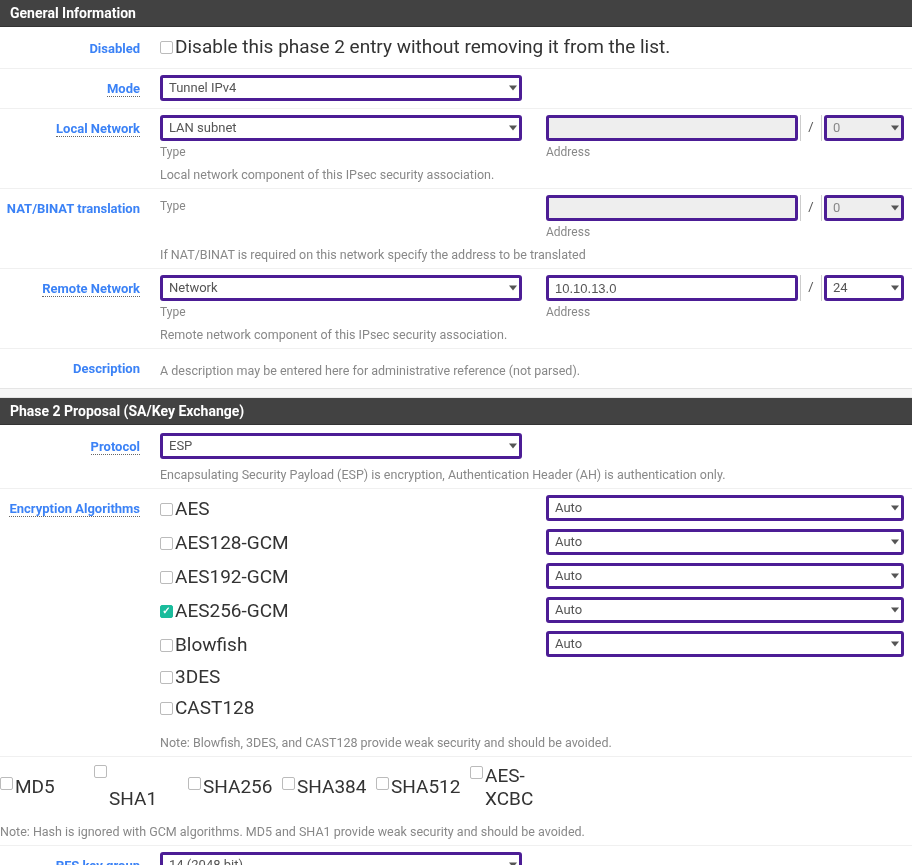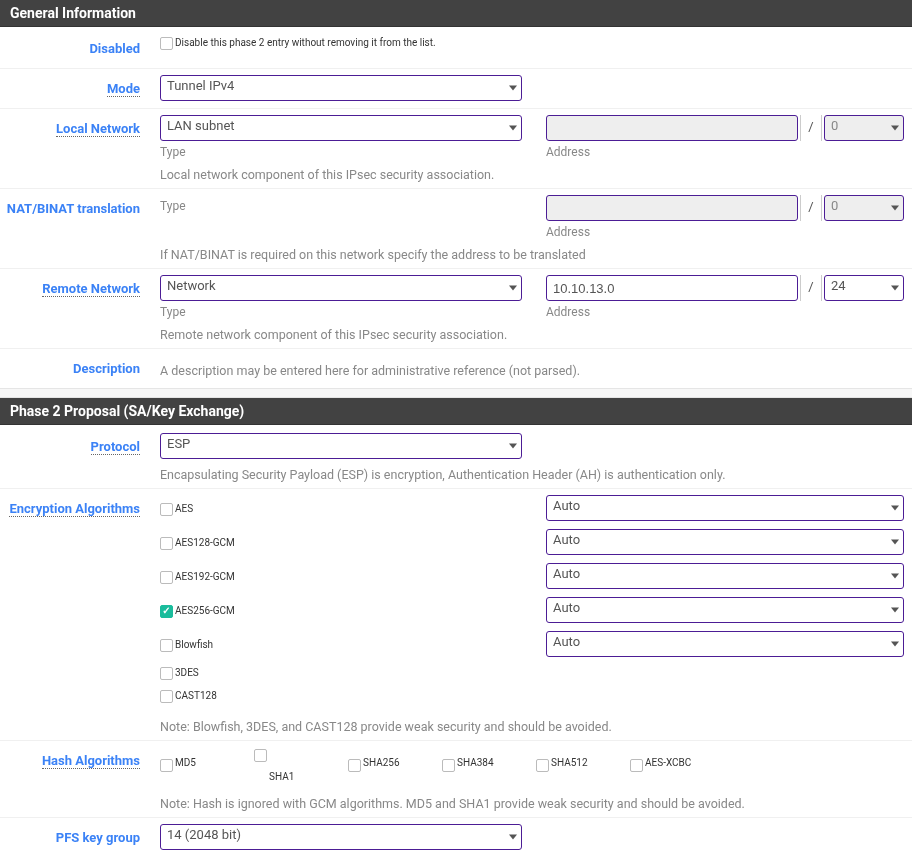--- a/index.html
+++ b/index.html
@@ -46,21 +46,21 @@
 .row-inputs {
   display: flex;
   gap: 24px;
   align-items: flex-start;
 }
 .col-left { width: 362px; }
 .col-right { flex: 1; display: flex; gap: 2px; align-items: center; }
 .select, .input {
   width: 100%;
   height: 26px;
-  border: 1px solid #4c1d95;
+  border: 3px solid #4c1d95;
   border-radius: 3px;
   padding: 2px 6px;
   font-size: 13px;
   color: #555;
   background: #fff;
 }
 .select { -webkit-appearance: none; appearance: none; background-position: right 4px center; background-repeat: no-repeat; background-image: none; position: relative; }
 .select-wrap { position: relative; }
 .select-wrap::after {
   content: "";
@@ -111,21 +111,21 @@
   background: #1abc9c;
   border-color: #1abc9c;
 }
 .checkbox.checked::after {
   content: "✓";
   color: #fff;
   font-size: 10px;
   line-height: 1;
   font-weight: bold;
 }
-.cb-label { font-size: 10px; color: #333; }
+.cb-label { font-size: 19px; color: #333; }
 .enc-row { display: flex; align-items: center; margin-bottom: 8px; }
 .enc-left { width: 386px; display: flex; align-items: center; gap: 2px; }
 .enc-right { flex: 1; }
 .hash-row { display: flex; flex-wrap: wrap; gap: 16px; align-items: center; }
 .hash-item { display: flex; align-items: flex-start; gap: 2px; width: 78px; }
 .addr-input { flex: 1; }
 .cidr-select-wrap { width: 80px; }
 .panel-body { padding-top: 2px; }
 .spacer-before-panel { height: 10px; background: #f7f7f7; border-top: 1px solid #e5e5e5; border-bottom: 1px solid #e5e5e5; }
 </style>
@@ -327,21 +327,20 @@
           <div class="enc-left">
             <span class="checkbox"></span>
             <span class="cb-label">CAST128</span>
           </div>
         </div>
         <div class="help-text">Note: Blowfish, 3DES, and CAST128 provide weak security and should be avoided.</div>
       </div>
   </div>
 
   <div class="form-group">
-    <div class="label-col underlined"><span>Hash Algorithms</span></div>
     <div class="content-col">
       <div class="hash-row" id="hash-container">
           <div class="hash-item">
             <span class="checkbox"></span>
             <span class="cb-label" style="max-width: 48px;">MD5</span>
           </div>
           <div class="hash-item">
             <span class="checkbox"></span>
             <span class="cb-label" style="max-width: 48px; margin-top: 24px;">SHA1</span>
           </div>

